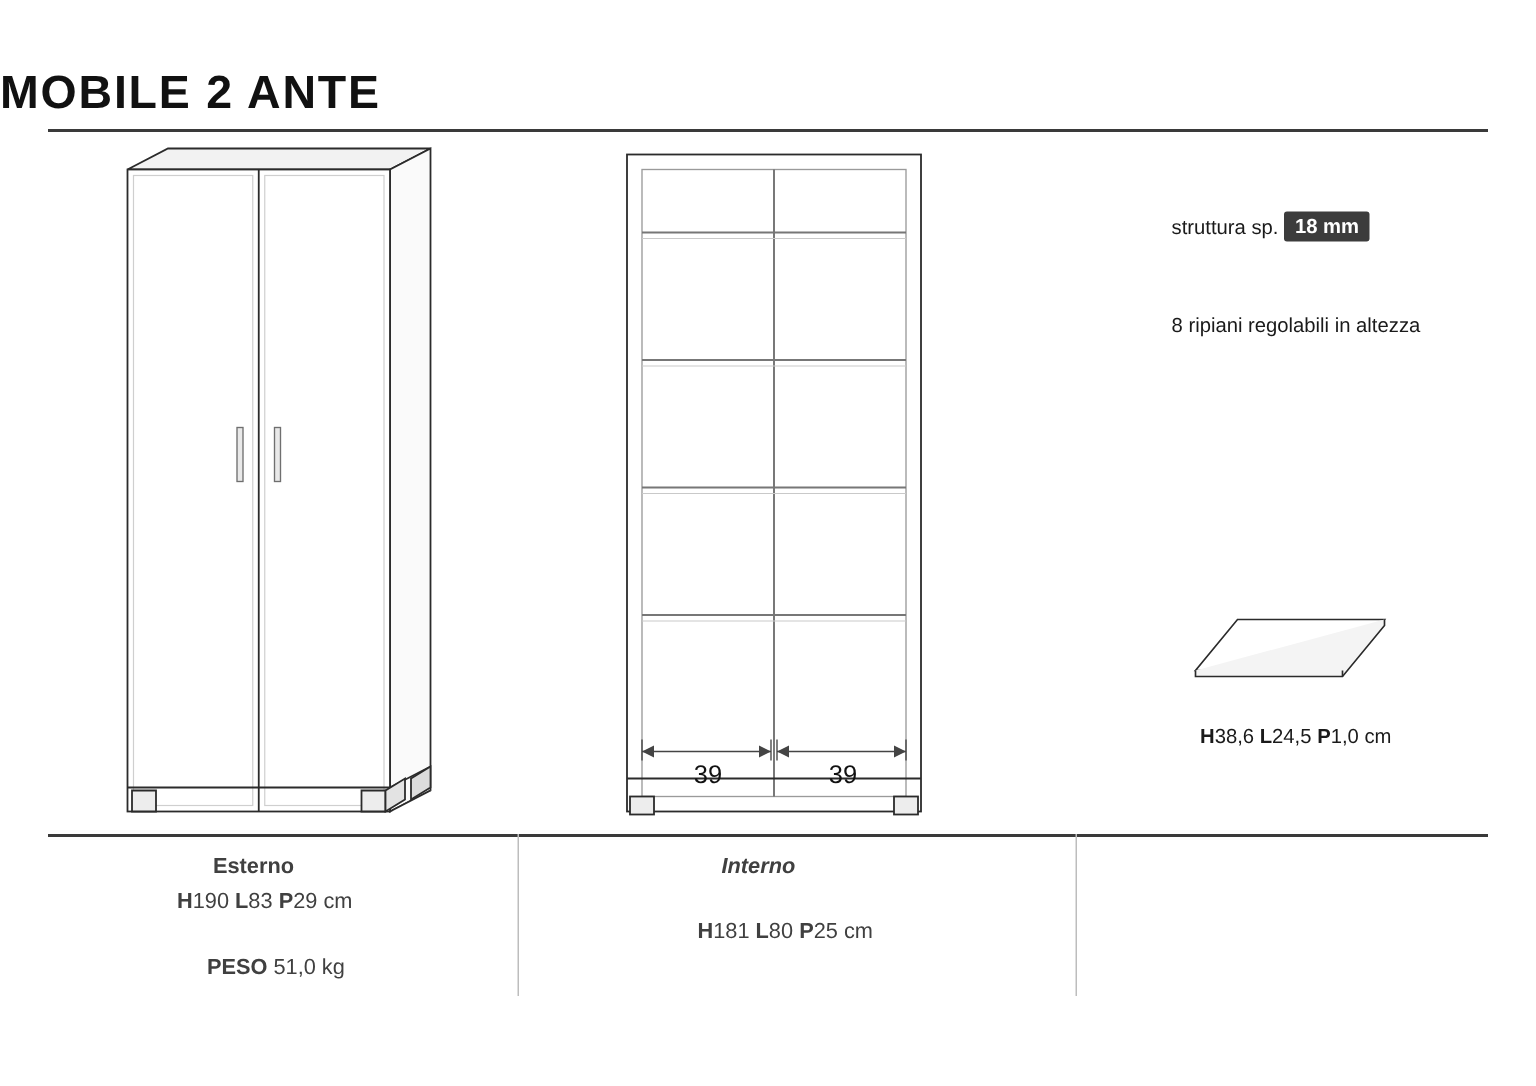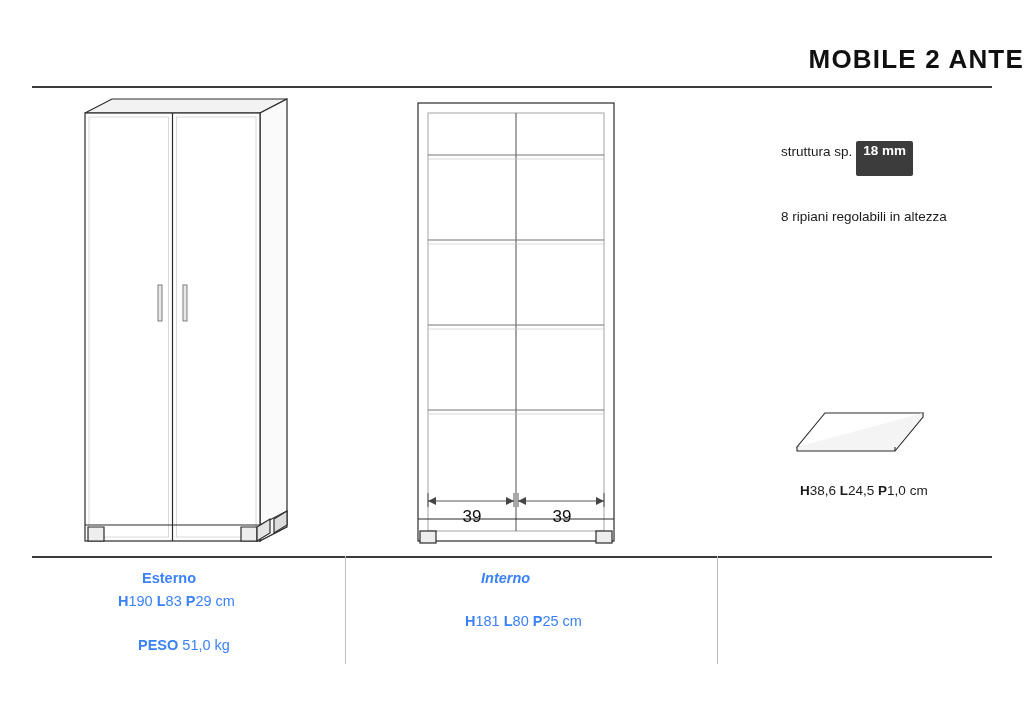--- a/index.html
+++ b/index.html
@@ -19,22 +19,22 @@
     position: absolute;
     left: 0; top: 0;
     width: 1024px; height: 724px;
   }
 
   
   .title {
     position: absolute;
     left: 0; top: 44px;
     width: 1024px;
-    text-align: right;
-    font-size: 26px;
+    text-align: left;
+    font-size: 31px;
     font-weight: bold;
     letter-spacing: 1.2px;
     color: #111;
   }
 
   
   .rule {
     position: absolute;
     left: 32px;
     width: 960px;
@@ -48,21 +48,21 @@
   .vsep {
     position: absolute;
     width: 1px;
     background: #bdbdbd;
   }
 
   
   .caption {
     position: absolute;
     font-size: 14.5px;
-    color: #3b82f6;
+    color: #404040;
     white-space: nowrap;
   }
   .caption b { font-weight: bold; }
   .cap-head {
     font-weight: bold;
     font-size: 14.5px;
   }
 
   
   .info-text {
@@ -70,21 +70,21 @@
     font-size: 13.5px;
     color: #1a1a1a;
     white-space: nowrap;
   }
   .badge {
     display: inline-block;
     background: #3c3c3c;
     color: #ffffff;
     font-weight: bold;
     font-size: 13.5px;
-    padding: 2px 7px 18px 7px;
+    padding: 2px 7px 3px 7px;
     border-radius: 2px;
     margin-left: 4px;
     position: relative;
     top: -1px;
   }
 
   
   svg { display: block; }
   .dwg {
     position: absolute;

